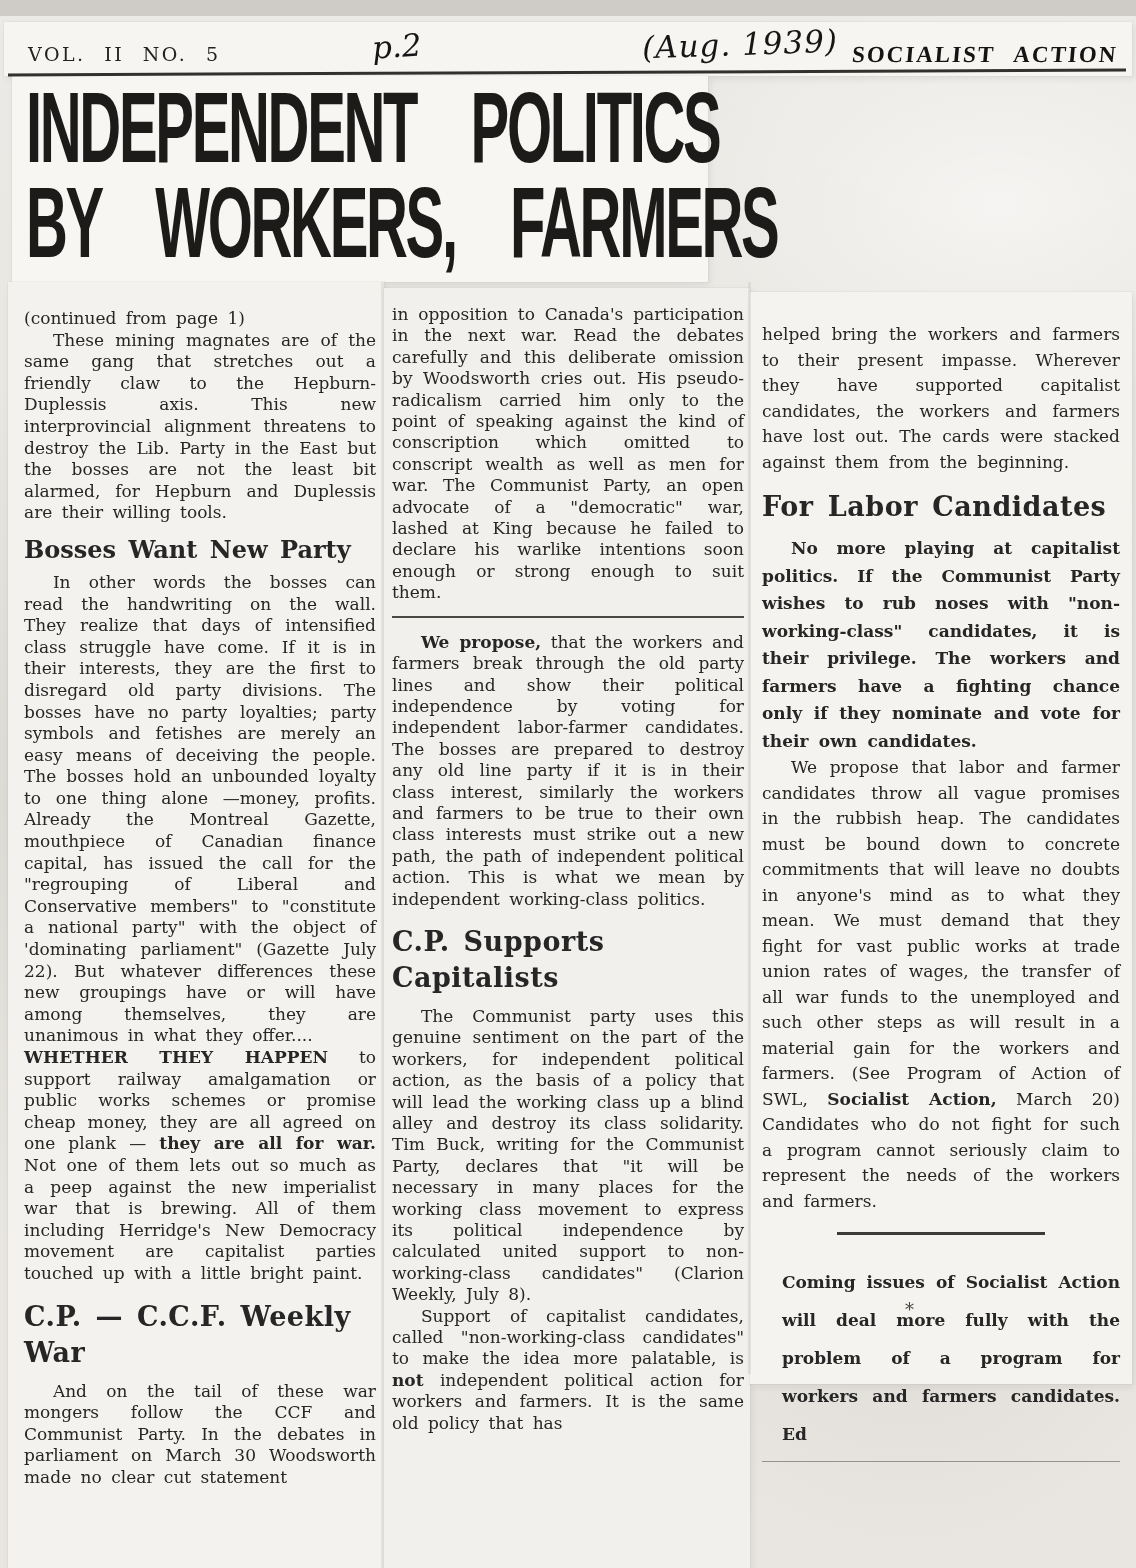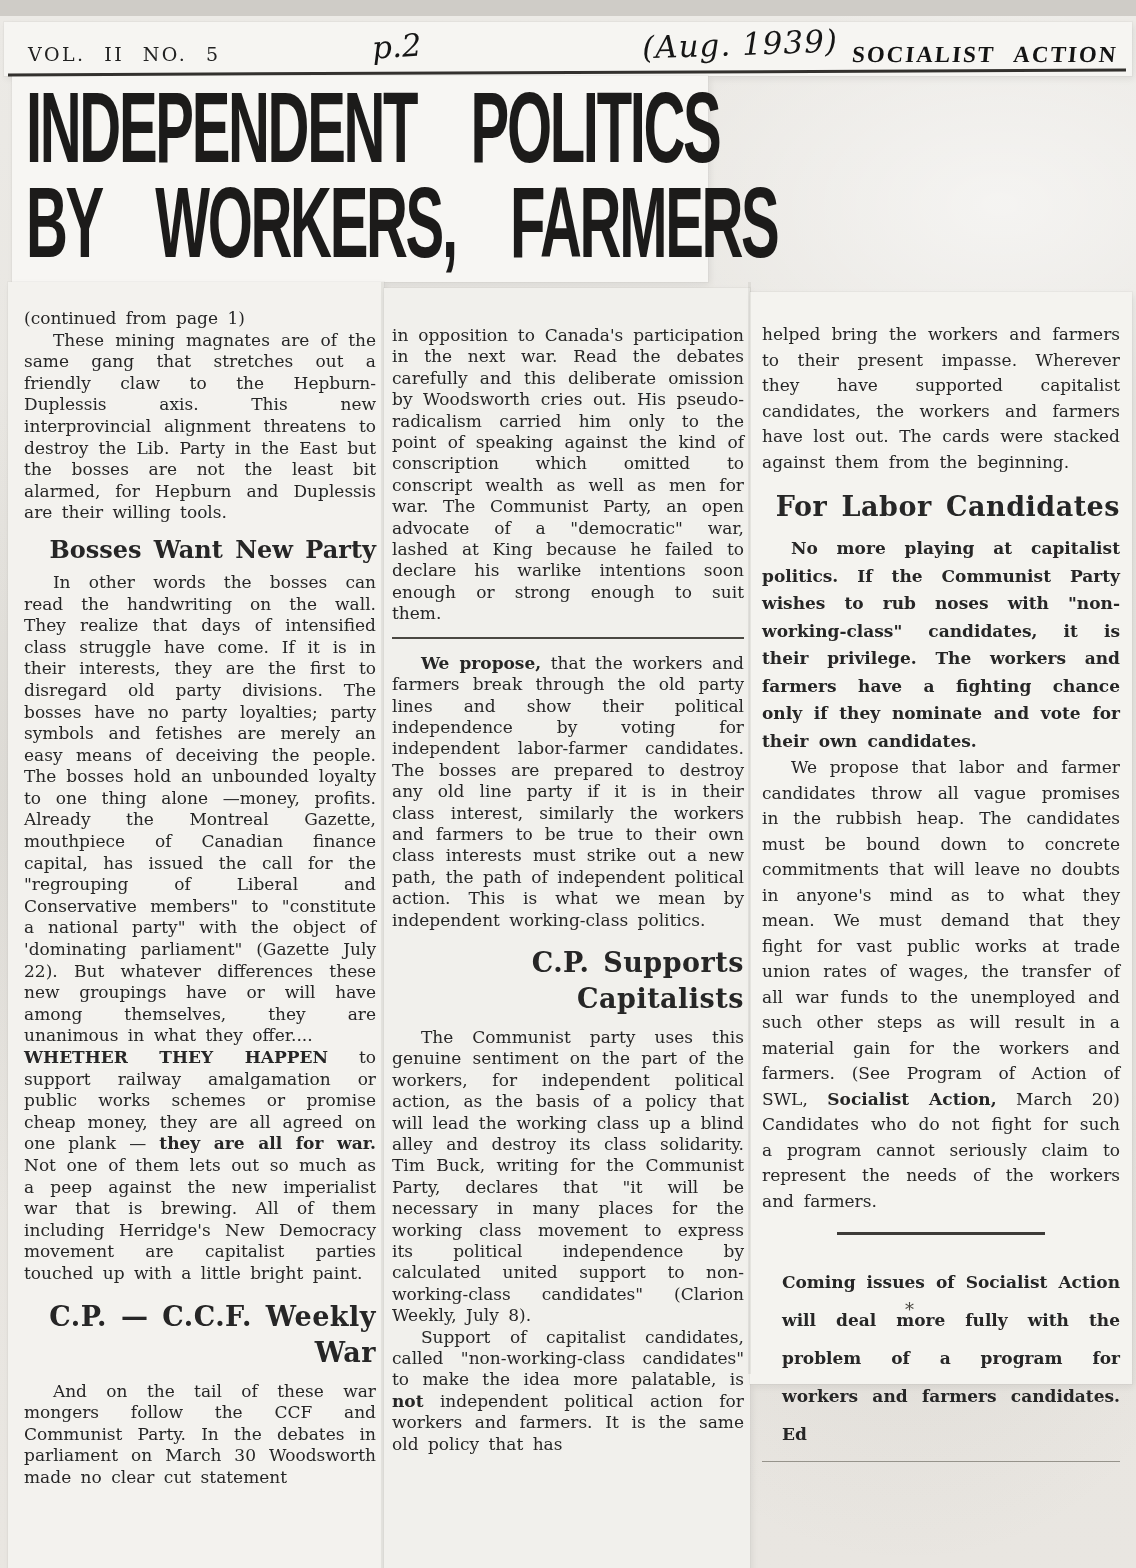--- a/index.html
+++ b/index.html
@@ -38,31 +38,31 @@
     position:absolute; left:26px; top:64px;
     font-family:"Liberation Sans", sans-serif; font-weight:bold;
     font-size:100px; line-height:95px; letter-spacing:-4px; word-spacing:70px;
     color:#1c1b1a; white-space:nowrap;
     transform:scaleX(0.58); transform-origin:left top;
   }
 
   
   .col{position:absolute; text-align:justify;}
   #col1{left:24px;  top:292px; width:352px; font-size:17px; line-height:21.6px; word-spacing:4px;}
-  #col2{left:392px; top:309px; width:352px; font-size:17px; line-height:21.4px; word-spacing:4px;}
+  #col2{left:392px; top:288px; width:352px; font-size:17px; line-height:21.4px; word-spacing:4px;}
   #col3{left:762px; top:306px; width:358px; font-size:17px; line-height:25.5px; word-spacing:4.5px;}
 
   .body-p{margin:0; text-align:justify;}
   .indent{text-indent:1.7em;}
   .noindent{text-indent:0;}
   .center{text-align:left; text-indent:0;}
   .bold-para{font-weight:bold; line-height:27.5px;}
   .note{font-weight:bold; margin-left:20px; margin-top:28px; line-height:38px;}
 
-  .col-heading{text-align:right; font-weight:bold; font-size:24px; line-height:28px; margin:12px 0 8px; text-indent:0;}
+  .col-heading{text-align:left; font-weight:bold; font-size:24px; line-height:28px; margin:12px 0 8px; text-indent:0;}
   .col-heading.big{font-size:27px; line-height:36px; margin:14px 0 10px; letter-spacing:0.5px;}
 
   .rule{border:0;}
   .rule.full{border-top:2px solid #4a4842; margin:12px 0 14px;}
   .rule.short{width:58%; margin:18px auto 0; border-top:3px solid #3d3b38;}
   .rule.thin{border-top:1px solid #96938b; margin-top:8px;}
 
   .stray-mark{position:absolute; left:905px; top:1283px; font-size:18px; color:#4a4842;}
   .seam{position:absolute; top:266px; width:3px; height:1302px; background:rgba(100,95,85,0.10);}
 </style>

